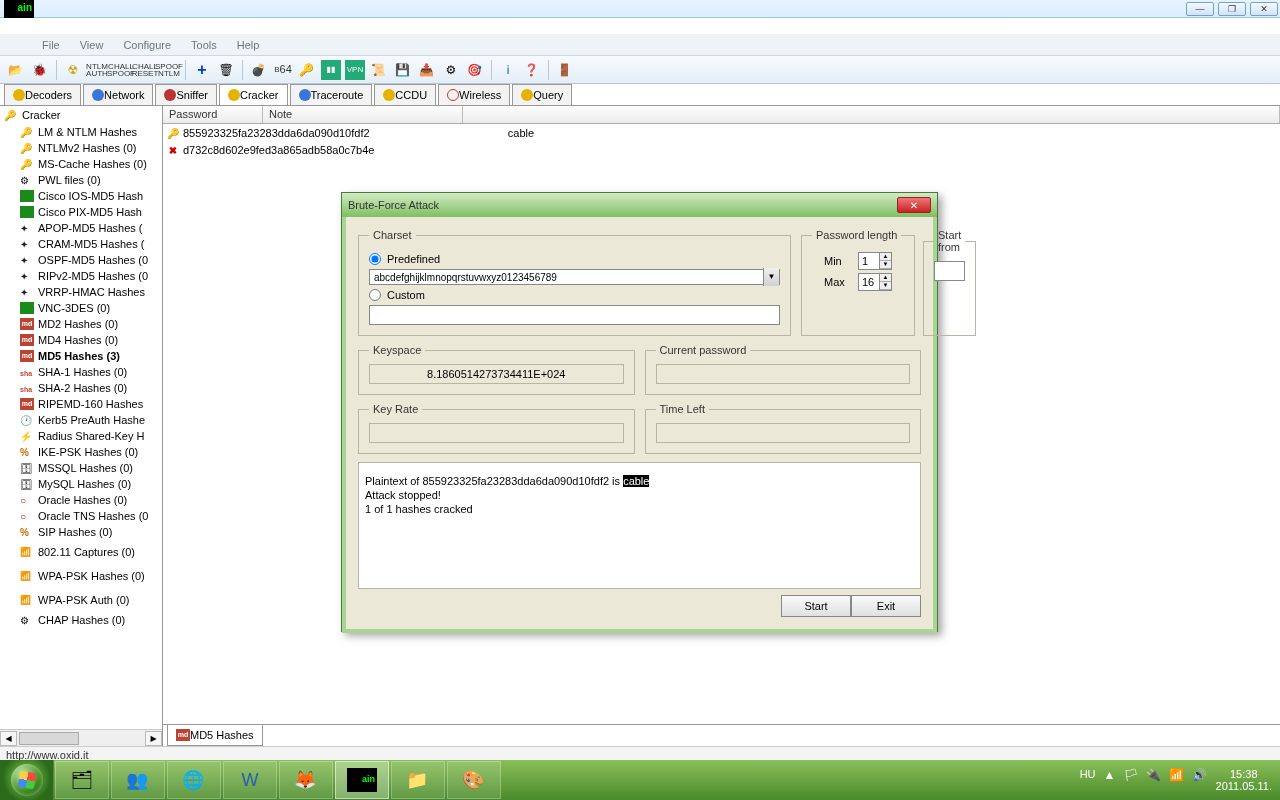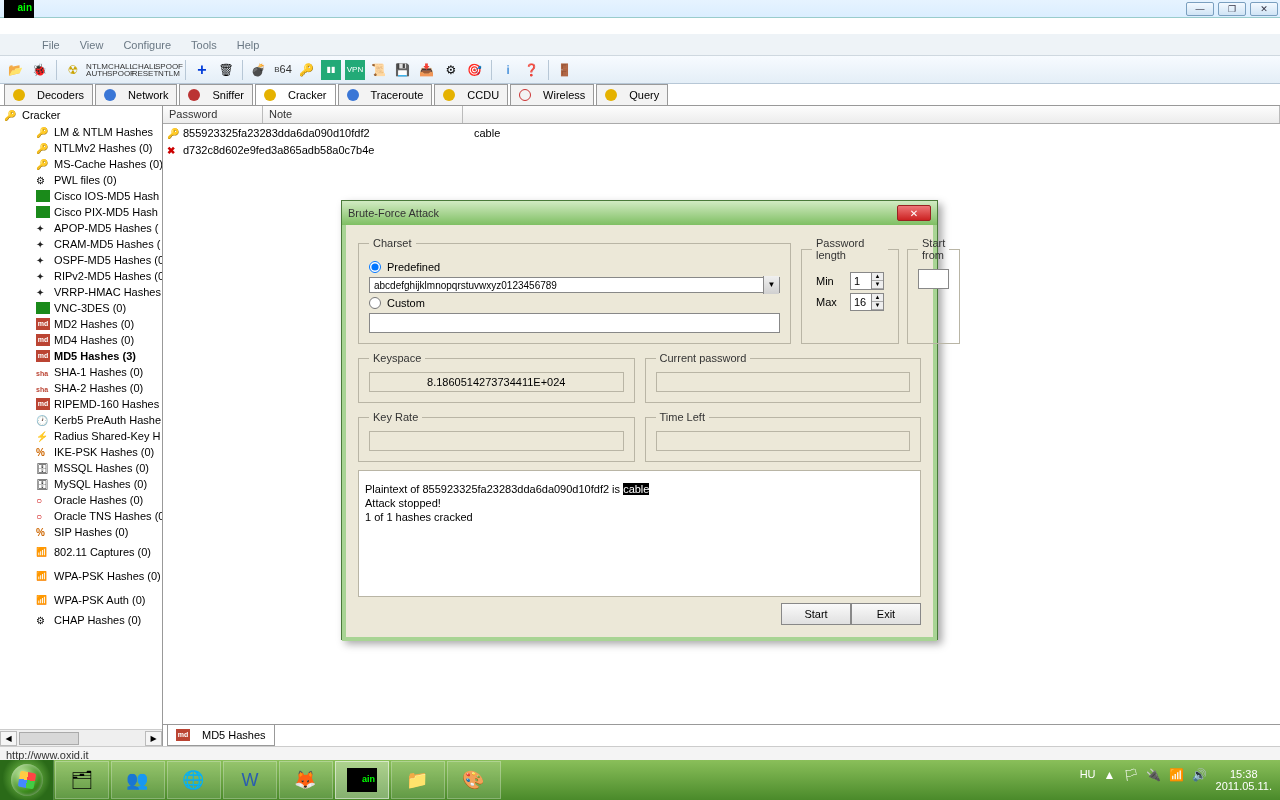--- a/index.html
+++ b/index.html
@@ -17,34 +17,34 @@
 
 .toolbar { height:28px; background:linear-gradient(#f7fbff,#e4eef7); border-bottom:1px solid #b7c7d6; display:flex; align-items:center; padding:0 6px; gap:4px; }
 .toolbar .sep { width:1px; height:20px; background:#b7c7d6; margin:0 2px; }
 .tbicon { width:20px; height:20px; border:1px solid transparent; display:flex; align-items:center; justify-content:center; font-size:12px; }
 .tbicon.blueplus { color:#003bd9; font-weight:bold; font-size:16px; }
 .tbicon.nuke { color:#c9a300; }
 .tbicon.green { background:#2a7; color:#fff; font-size:8px; padding:0 1px; }
 .tbicon.txt { font-size:8px; line-height:7px; text-align:center; color:#333; }
 
 .tabbar { height:22px; background:#fff; border-bottom:1px solid #999; display:flex; align-items:flex-end; padding-left:4px; }
-.tab { height:21px; border:1px solid #999; border-bottom:none; background:#f3f3f3; display:flex; align-items:center; padding:0 8px; margin-right:2px; gap:12px; }
+.tab { height:21px; border:1px solid #999; border-bottom:none; background:#f3f3f3; display:flex; align-items:center; padding:0 8px; margin-right:2px; gap:0; }
 .tab.active { background:#fff; }
 .tabicon { width:12px; height:12px; display:inline-block; }
 .ico-key { background:#e5b200; border-radius:50%; position:relative; }
 .ico-globe { background:#3a76d6; border-radius:50%; }
 .ico-sniff { background:#b33; border-radius:50%; }
 .ico-radio { border:1px solid #c33; border-radius:50%; position:relative; }
 
 
 .mainbody { display:flex; height:640px; }
 .sidebar { width:163px; border-right:1px solid #999; background:#fff; display:flex; flex-direction:column; }
 .sidewrap { flex:1; overflow:hidden; }
 .sidebar .root { padding:3px 4px; display:flex; align-items:center; gap:4px; }
-.sidebar .item { padding:2px 4px 2px 20px; display:flex; align-items:center; gap:4px; white-space:nowrap;margin-left:16px; }
+.sidebar .item { padding:2px 4px 2px 20px; display:flex; align-items:center; gap:4px; white-space:nowrap; }
 .sidebar .item.sel { font-weight:bold; }
 .sico { width:14px; height:12px; display:inline-block; flex-shrink:0; }
 .sico.key::before { content:"🔑"; font-size:10px; }
 .sico.green { background:#1a8a1a; color:#fff; font-size:7px; text-align:center; line-height:12px; }
 .sico.plus::before { content:"✦"; font-size:10px; color:#222; }
 .sico.md { background:#b43; color:#fff; font-size:7px; font-weight:bold; text-align:center; line-height:12px; }
 .sico.sha::before { content:"sha"; font-size:7px; font-weight:bold; color:#b43; }
 .sico.clock::before { content:"🕐"; font-size:10px; }
 .sico.db::before { content:"🗄"; font-size:10px; }
 .sico.ora::before { content:"○"; font-size:10px; color:#c00; font-weight:bold; }
@@ -56,53 +56,53 @@
 .sidebar .hscroll { height:17px; background:#efefef; border-top:1px solid #ccc; display:flex; align-items:center; }
 .sidebar .hscroll .ar { width:17px; height:15px; border:1px solid #bbb; background:#f5f5f5; text-align:center; font-size:8px; line-height:13px; }
 .sidebar .hscroll .track { flex:1; background:#efefef; position:relative; height:15px; }
 .sidebar .hscroll .thumb { position:absolute; left:2px; width:60px; height:13px; top:1px; background:#d8d8d8; border:1px solid #aaa; }
 
 .tablearea { flex:1; background:#fff; display:flex; flex-direction:column; }
 .colhdr { height:18px; background:linear-gradient(#fdfdfd,#ececec); border-bottom:1px solid #aaa; display:flex; }
 .colhdr .col { border-right:1px solid #bbb; padding:2px 6px; color:#333; }
 .c1 { width:305px; } .c2 { width:100px; } .c3 { width:200px; }
 .rows { flex:1; }
-.row { display:flex; height:17px; align-items:center; }
+.row { display:flex; height:17px; align-items:center;text-align:center; }
 .row .c1 { display:flex; align-items:center; gap:4px; padding-left:4px; }
 .row .c2, .row .c3 { padding-left:6px; }
 .rico { width:12px; height:12px; display:inline-block; }
 .rico.key::before { content:"🔑"; font-size:10px; color:#c9a300; }
 .rico.x::before { content:"✖"; font-size:10px; color:#c00; font-weight:bold; }
 
 .bottomtab { height:22px; border-top:1px solid #999; display:flex; align-items:flex-start; padding-left:4px; background:#fff; }
 .bottomtab .tab { border-top:none; border-bottom:1px solid #999; }
 
 .statusbar { height:18px; border-top:1px solid #ccc; padding:2px 6px; color:#333; background:#f4f4f4; }
 
 
-.dialog { position:absolute; left:341px; top:200px; width:597px; height:440px; background:#ece8d8; border:1px solid #4a7a3a; box-shadow:4px 4px 8px rgba(0,0,0,.35); }
+.dialog { position:absolute; left:341px; top:192px; width:597px; height:440px; background:#ece8d8; border:1px solid #4a7a3a; box-shadow:4px 4px 8px rgba(0,0,0,.35); }
 .dialog .dtitle { height:24px; background:linear-gradient(#d2ebc3,#7fbf63); display:flex; align-items:center; padding:0 6px; color:#333; font-weight:normal; }
 .dialog .dtitle .spacer { flex:1; }
 .dialog .dclose { width:34px; height:16px; background:linear-gradient(#e77,#c22); border:1px solid #922; border-radius:2px; color:#fff; font-size:10px; display:flex; align-items:center; justify-content:center; }
 .dialog .body { padding:12px; background:#ece8d8; border:4px solid #a8d494; border-top:none; height:416px; display:flex; flex-direction:column; }
 
 fieldset { border:1px solid #b9b5a5; padding:8px 10px 10px; margin-bottom:8px; }
 legend { padding:0 4px; color:#333; }
 .toprow { display:flex; gap:10px; }
 .toprow .left { flex:1; }
 .toprow .right { width:120px; display:flex; flex-direction:row; gap:8px; }
 
 .radio { display:flex; align-items:center; gap:6px; margin:4px 0; }
 .radio input { width:12px; height:12px; }
 .combo { width:100%; height:16px; border:1px solid #888; background:#fff; display:flex; align-items:center; }
 .combo span { flex:1; padding:0 4px; font-size:10px; }
 .combo .drop { width:16px; height:18px; border-left:1px solid #888; background:linear-gradient(#f0f0f0,#d0d0d0); text-align:center; font-size:8px; line-height:18px; }
 .txtin { width:100%; height:20px; border:1px solid #888; background:#fff; }
 
-.plrow { display:flex; align-items:center; gap:6px; margin:3px 4px; }
+.plrow { display:flex; align-items:center; gap:6px; margin:3px 12px; }
 .plrow label { width:28px; }
 .spinner { width:34px; height:18px; border:1px solid #888; background:#fff; display:flex; align-items:center; }
 .spinner span { flex:1; text-align:left; padding-left:3px; }
 .spinner .ud { width:12px; height:16px; border-left:1px solid #888; display:flex; flex-direction:column; }
 .spinner .ud div { flex:1; font-size:6px; text-align:center; line-height:7px; border-bottom:1px solid #aaa; background:#eee; }
 
 .pairrow { display:flex; gap:10px; }
 .pairrow fieldset { flex:1; }
 .valdisp { height:20px; border:1px solid #b9b5a5; background:#ece8d8; display:flex; align-items:center; justify-content:center; }
 

